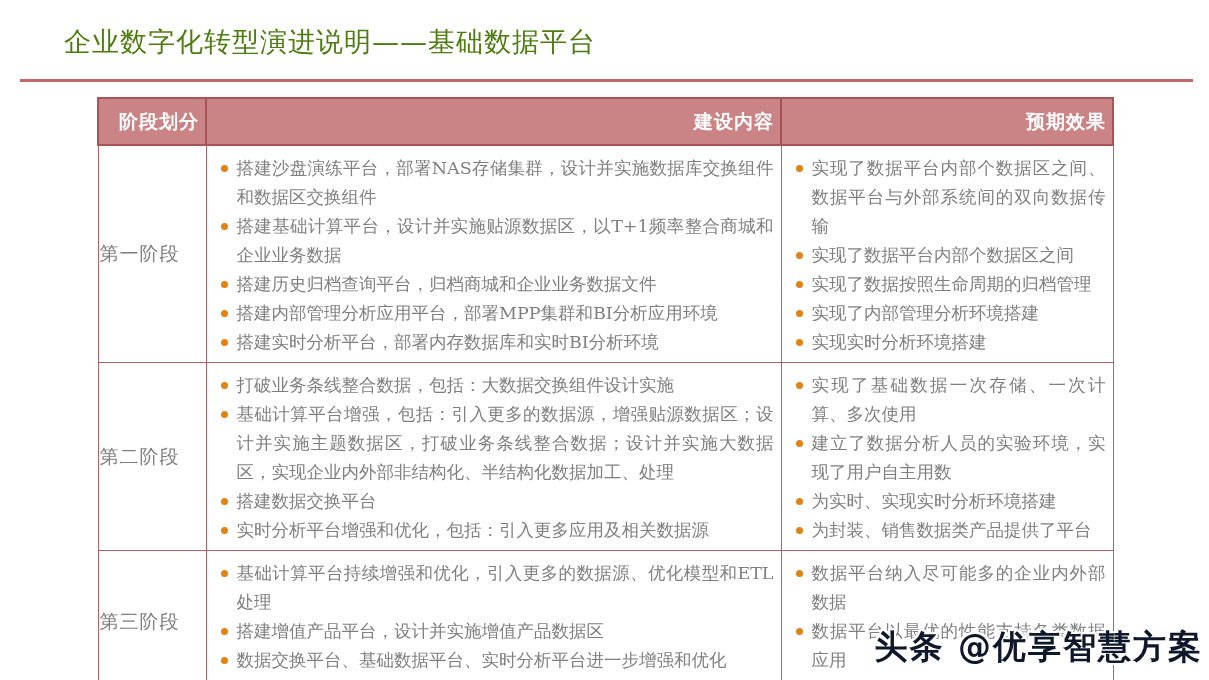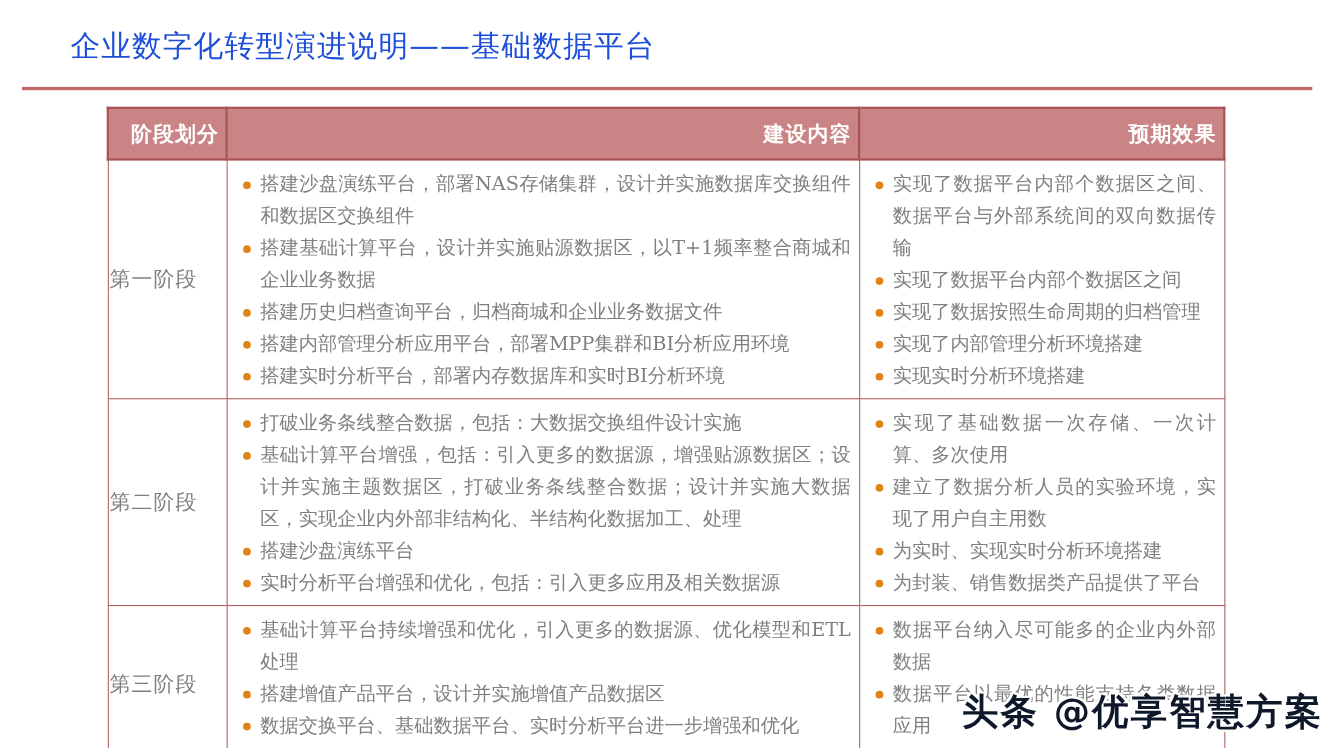--- a/index.html
+++ b/index.html
@@ -3,21 +3,21 @@
 <meta charset="utf-8">
 <style>
   html,body { margin:0; padding:0; }
   body {
     width:1209px; height:680px; background:#ffffff; overflow:hidden; position:relative;
     font-family:"DejaVu Serif","Liberation Serif",serif;
   }
   .slide-title {
     position:absolute; left:64px; top:24px;
     font-family:"DejaVu Sans","Liberation Sans",sans-serif;
-    font-size:27px; color:#1d4ed8; letter-spacing:1px; white-space:nowrap;
+    font-size:27px; color:#4d7c0f; letter-spacing:1px; white-space:nowrap;
   }
   .title-rule {
     position:absolute; left:20px; top:79px; width:1173px; height:3px;
     background:#c0686a;
   }
   .table-wrap { position:absolute; left:97px; top:97px; width:1015px; height:570px; }
   table.main {
     width:100%; height:100%; border-collapse:collapse; table-layout:fixed;
   }
   table.main col.c-phase { width:108px; }
@@ -96,21 +96,21 @@
               <li>实现实时分析环境搭建</li>
             </ul>
       </td>
     </tr>
     <tr style="height:170px;">
       <td class="phase-cell">第二阶段</td>
       <td>
         <ul class="bullets">
               <li>打破业务条线整合数据，包括：大数据交换组件设计实施</li>
               <li>基础计算平台增强，包括：引入更多的数据源，增强贴源数据区；设计并实施主题数据区，打破业务条线整合数据；设计并实施大数据区，实现企业内外部非结构化、半结构化数据加工、处理</li>
-              <li>搭建沙盘演练平台</li>
+              <li>搭建数据交换平台</li>
               <li>实时分析平台增强和优化，包括：引入更多应用及相关数据源</li>
             </ul>
       </td>
       <td>
         <ul class="bullets">
               <li>实现了基础数据一次存储、一次计算、多次使用</li>
               <li>建立了数据分析人员的实验环境，实现了用户自主用数</li>
               <li>为实时、实现实时分析环境搭建</li>
               <li>为封装、销售数据类产品提供了平台</li>
             </ul>

